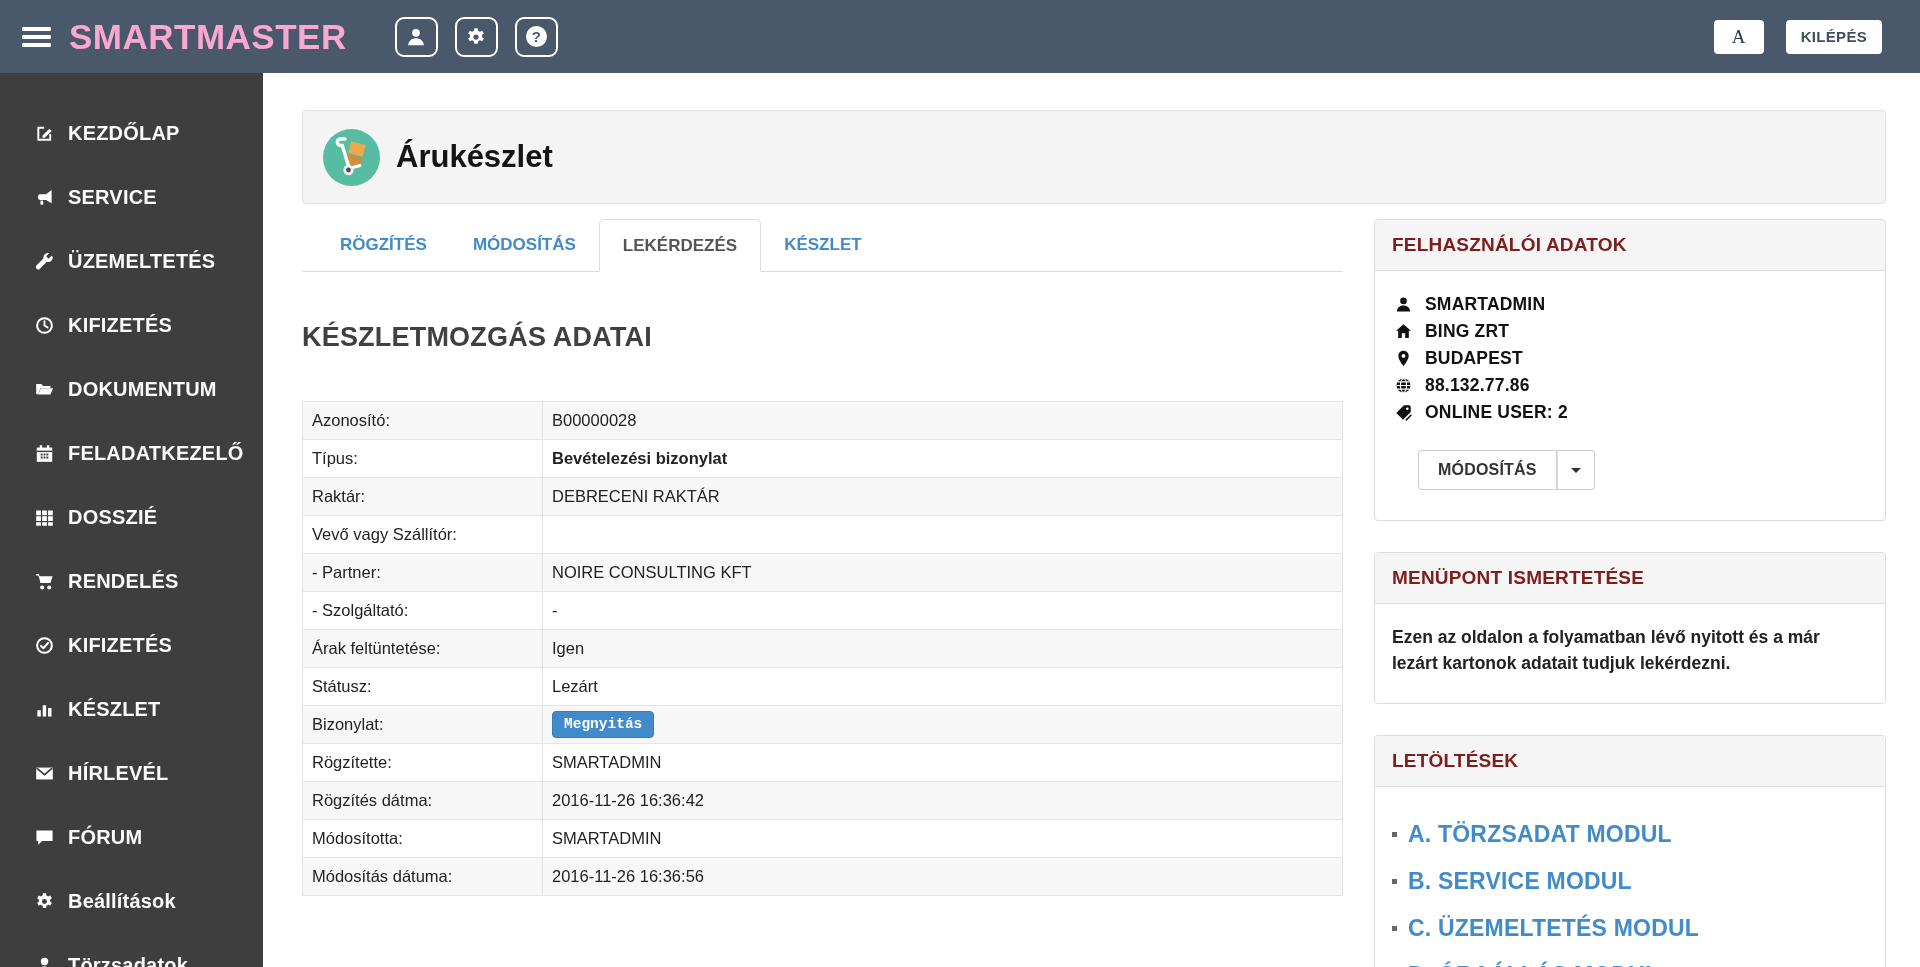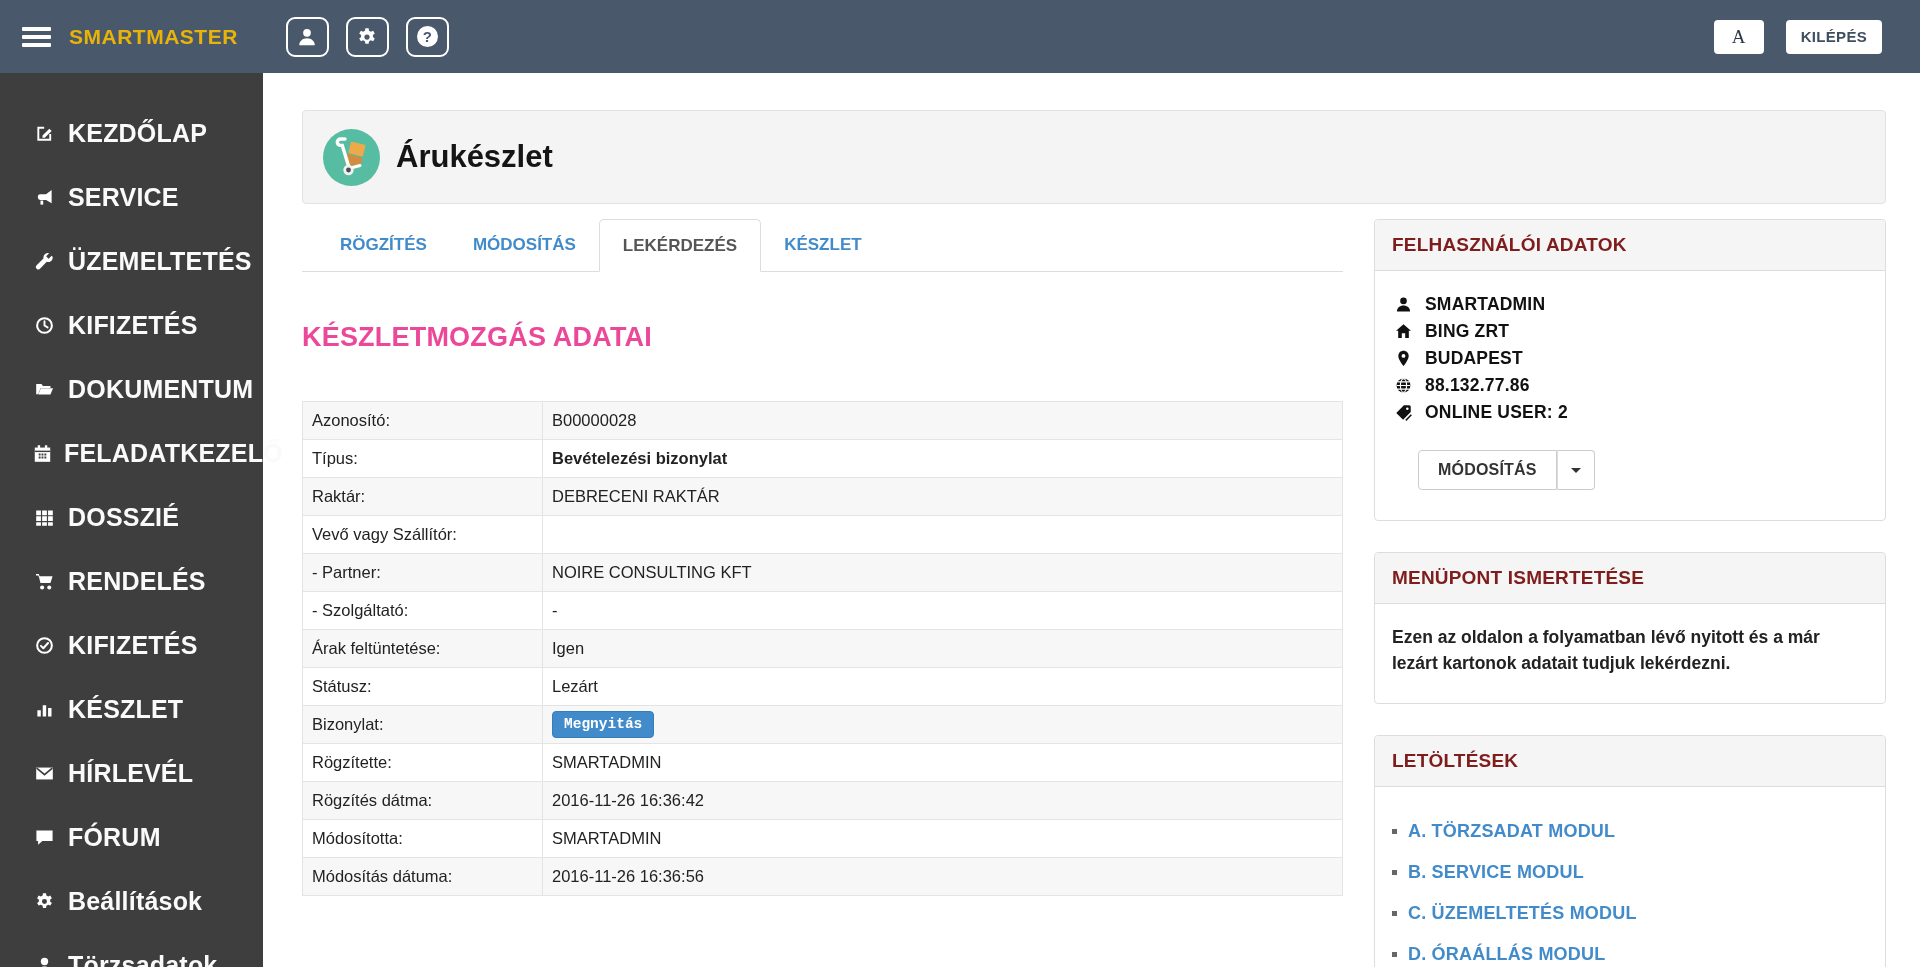--- a/index.html
+++ b/index.html
@@ -7,53 +7,53 @@
   body {
     width:1920px; height:967px; overflow:hidden;
     font-family:"Liberation Sans", sans-serif;
     background:#ffffff;
   }
 
   
   .topbar{position:fixed;top:0;left:0;right:0;height:73px;background:#49596b;display:flex;align-items:center;z-index:20;}
   .hamburger{margin-left:22px;cursor:pointer;}
   .hamburger .bar{width:29px;height:4px;background:#fff;margin:4px 0;border-radius:1px;}
-  .brand{color:#eab308;font-size:21px;font-weight:700;margin-left:18px;letter-spacing:.5px;}
+  .brand{color:#f9a8d4;font-size:35px;font-weight:700;margin-left:18px;letter-spacing:.5px;}
   .tb-icons{display:flex;gap:17px;margin-left:48px;}
   .tb-btn{width:43px;height:40px;border:2px solid #fff;border-radius:9px;background:transparent;display:flex;align-items:center;justify-content:center;cursor:pointer;}
   .tb-btn svg{width:20px;height:20px;fill:#fff;--hole:#49596b;}
   .q-circle{width:21px;height:21px;background:#fff;border-radius:50%;color:#49596b;font-weight:700;font-size:15px;display:flex;align-items:center;justify-content:center;font-family:"Liberation Sans",sans-serif;}
   .tb-right{margin-left:auto;margin-right:38px;display:flex;gap:22px;align-items:center;}
   .btn-white{background:#fff;border:none;border-radius:4px;height:34px;display:flex;align-items:center;justify-content:center;cursor:pointer;}
   .btn-font{width:50px;font-family:"Liberation Serif",serif;font-size:19px;color:#2c3a49;}
   .btn-logout{padding:0 15px;font-size:15px;font-weight:700;color:#3f4f60;letter-spacing:.3px;}
 
   
   .sidebar{position:fixed;top:73px;left:0;bottom:0;width:263px;background:#3e3e3e;padding-top:28px;z-index:10;}
   .side-item{display:flex;align-items:center;height:64px;padding-left:33px;color:#fafafa;cursor:pointer;}
   .side-item .icon{width:23px;display:flex;justify-content:center;}
   .side-item .icon svg{width:19px;height:19px;fill:#fff;stroke-width:0;--hole:#3e3e3e;}
-  .side-item .lbl{margin-left:12px;font-size:25px;font-weight:700;letter-spacing:.2px;white-space:nowrap;}
+  .side-item .lbl{margin-left:12px;font-size:20px;font-weight:700;letter-spacing:.2px;white-space:nowrap;}
 
   
   .main{position:absolute;top:73px;left:263px;right:0;bottom:0;background:#fff;padding:37px 34px 0 39px;}
   .well{background:#f4f4f4;border:1px solid #e2e2e2;border-radius:4px;height:94px;display:flex;align-items:center;padding-left:20px;}
   .page-icon{width:57px;height:57px;border-radius:50%;background:#56bda2;display:flex;align-items:center;justify-content:center;overflow:hidden;}
   .page-title{margin-left:16px;font-size:31px;font-weight:700;color:#151515;}
 
   .cols{display:flex;margin-top:15px;}
   .col-left{width:1041px;}
   .col-right{width:512px;margin-left:31px;}
 
   
   .tabbar{display:flex;border-bottom:1px solid #ddd;padding-left:15px;}
   .tab{padding:16px 23px 15px;font-size:17px;font-weight:700;color:#428bca;cursor:pointer;margin-bottom:-1px;white-space:nowrap;}
   .tab.active{background:#fff;border:1px solid #ddd;border-bottom:1px solid #fff;border-radius:5px 5px 0 0;color:#555;}
 
-  .section-h{margin-top:50px;font-size:27px;font-weight:700;color:#ec4899;letter-spacing:.2px;}
+  .section-h{margin-top:50px;font-size:27px;font-weight:700;color:#404040;letter-spacing:.2px;}
 
   
   .dtable{margin-top:48px;width:100%;border-collapse:collapse;border:1px solid #ddd;}
   .dtable td{border:1px solid #e4e4e4;height:38px;padding:0 8px 0 9px;font-size:16.5px;color:#222;}
   .dtable tr:nth-child(odd){background:#f7f7f7;}
   .dtable td.lab{width:240px;}
   .v-bold{font-weight:700;}
   .v-red{color:#e00000;}
   .btn-open{display:inline-block;background:#428bca;border:1px solid #357ebd;color:#fff;font-weight:700;font-size:14.5px;padding:4px 11px 5px;border-radius:4px;cursor:pointer;font-family:Liberation Mono, monospace;}
 
@@ -66,21 +66,21 @@
   .u-line .icon svg{width:17px;height:17px;fill:#111;--hole:#fff;}
   .u-line .txt{margin-left:10px;font-size:17.5px;font-weight:700;color:#111;letter-spacing:.2px;}
   .btn-group{margin:24px 0 8px 26px;display:inline-flex;}
   .btn-modify{background:#fff;border:1px solid #ccc;padding:10px 19px;font-size:16px;font-weight:700;color:#333;border-radius:4px 0 0 4px;cursor:pointer;letter-spacing:.2px;}
   .btn-caret{background:#fff;border:1px solid #ccc;border-left:1px solid #ddd;padding:0 13px;border-radius:0 4px 4px 0;display:flex;align-items:center;cursor:pointer;}
   .caret{width:0;height:0;border-left:5px solid transparent;border-right:5px solid transparent;border-top:5px solid #333;}
   .info-text{font-size:17.5px;font-weight:700;color:#222;line-height:1.5;padding:20px 17px 26px;max-width:480px;}
   .dl-list{list-style:none;margin:0;padding:14px 17px 20px;}
   .dl-list li{display:flex;align-items:center;margin:20px 0;}
   .bullet{width:5px;height:5px;background:#666;margin-right:11px;flex:none;}
-  .dl-link{color:#428bca;font-size:18px;font-weight:700;text-decoration:none;cursor:pointer;letter-spacing:.2px;}
+  .dl-link{color:#428bca;font-size:23px;font-weight:700;text-decoration:none;cursor:pointer;letter-spacing:.2px;}
 
   .sprite{position:absolute;width:0;height:0;overflow:hidden;}
 </style>
 </head>
 <body>
 
 <svg class="sprite" xmlns="http://www.w3.org/2000/svg">
   <symbol id="i-user" viewBox="0 0 16 16">
       <circle cx="8" cy="4.6" r="3.1"></circle>
       <path d="M1.8 14.5c0-3.4 2.8-5.6 6.2-5.6s6.2 2.2 6.2 5.6z"></path>

